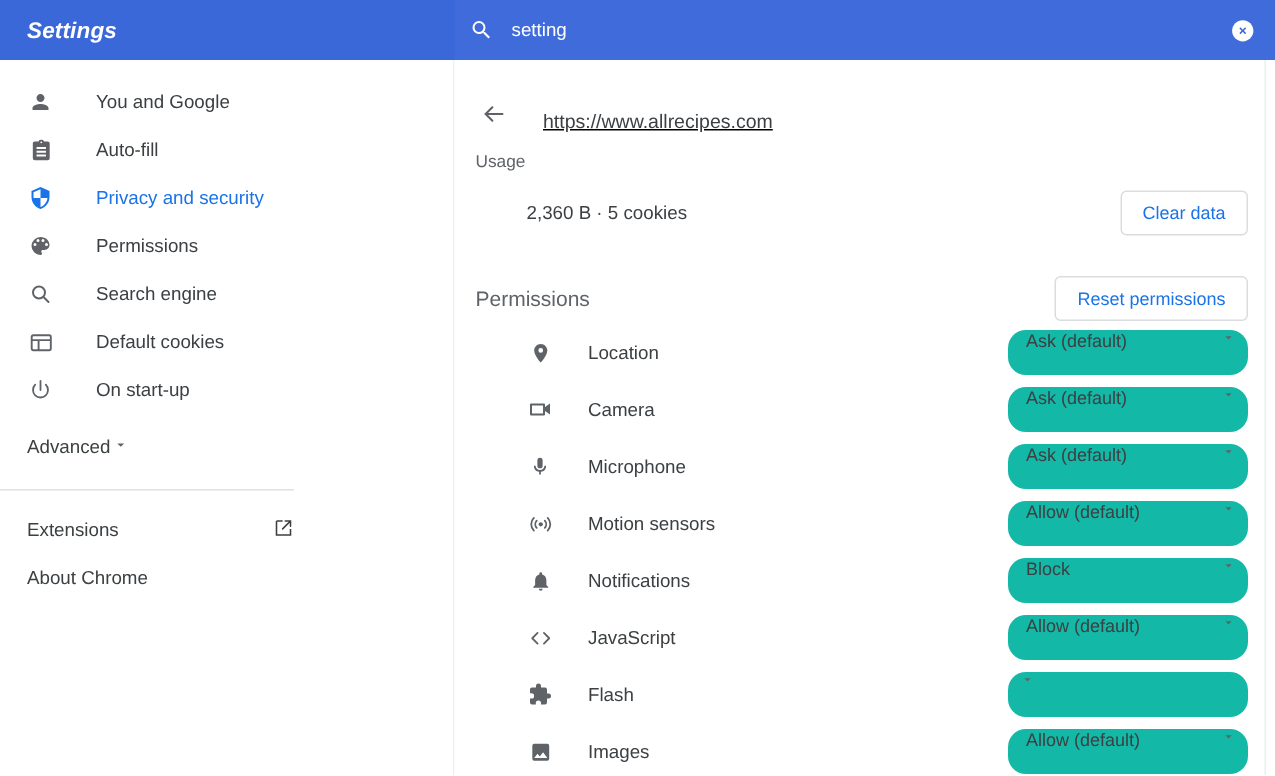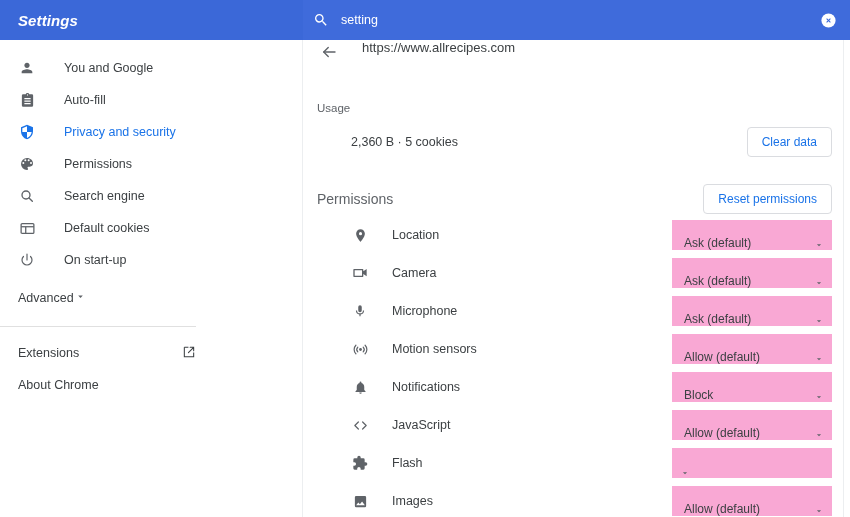--- a/index.html
+++ b/index.html
@@ -101,23 +101,24 @@
   }
 
   
   .main {
     position: absolute; top: 40px; left: 303px;
     width: 547px; height: 477px;
     background: #ffffff;
     overflow: hidden;
   }
   .main-header {
-    display: flex; align-items: flex-start;
+    display: flex; align-items: flex-end;
     height: 48px;
     padding-left: 14px;
+    text-decoration: underline;
   }
   .back-arrow {
     width: 24px; height: 24px;
     display: flex; align-items: center; justify-content: center;
     cursor: pointer;
   }
   .site-url {
     margin-left: 21px;
     font-size: 13px;
     color: #3c4043;
@@ -170,24 +171,24 @@
   }
   .perm-name {
     margin-left: 23px;
     font-size: 12.5px;
     color: #3c4043;
     flex: 1 1 auto;
   }
   .perm-select {
     position: relative;
     width: 160px; height: 30px;
-    background: #f9a8d4;
+    background: #14b8a6;
     border: none;
-    border-radius: 0;
-    display: flex; align-items: flex-end;
+    border-radius: 12px;
+    display: flex; align-items: flex-start;
     cursor: pointer;
   }
   .perm-select-value {
     font-size: 12px; color: #3c4043;
     padding-left: 12px;
     flex: 1 1 auto;
   }
   .perm-select-arrow {
     width: 26px; display: flex; align-items: center; justify-content: center;
   }

